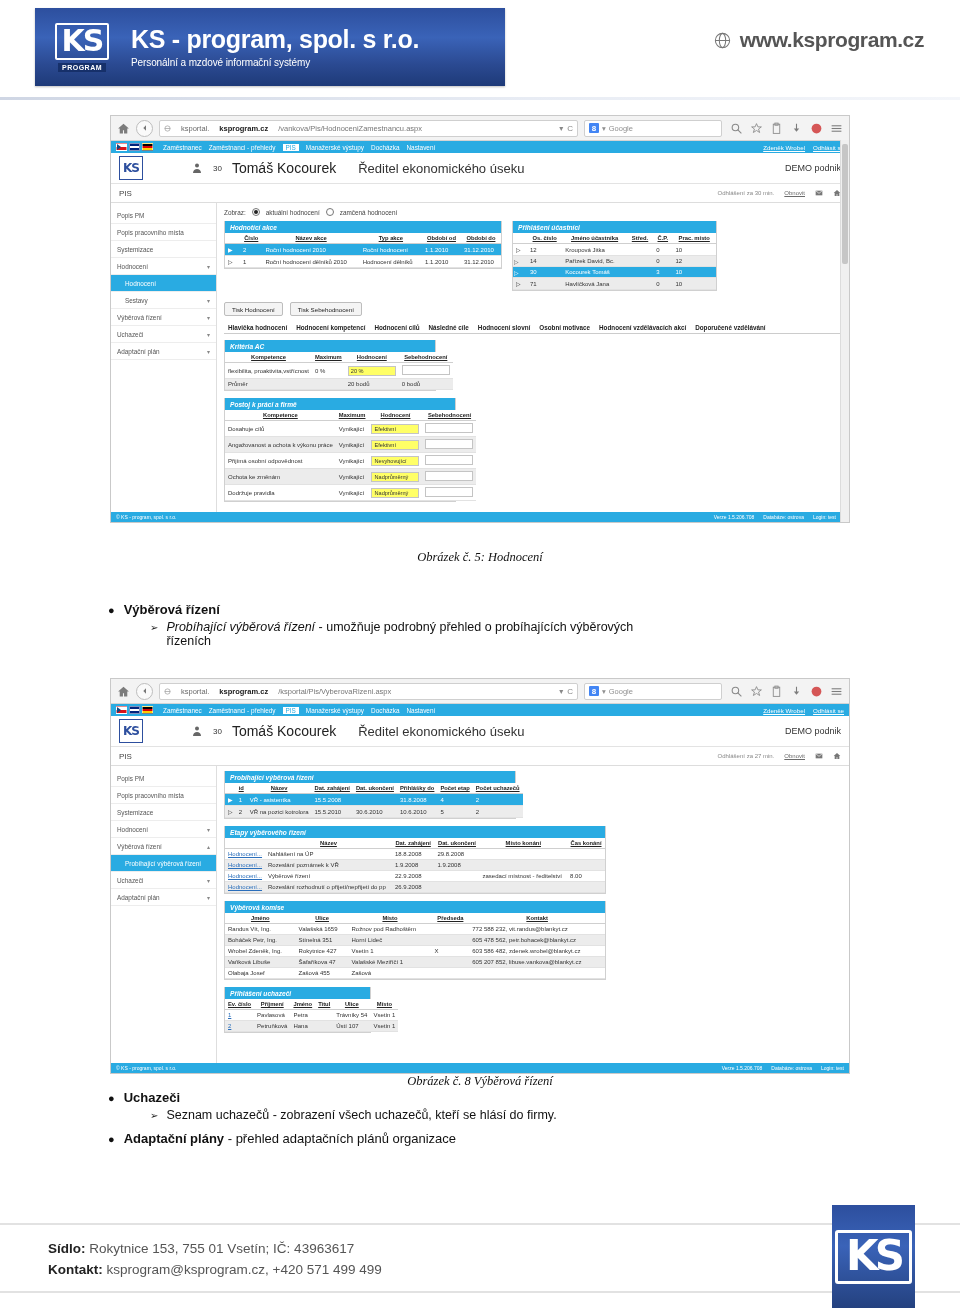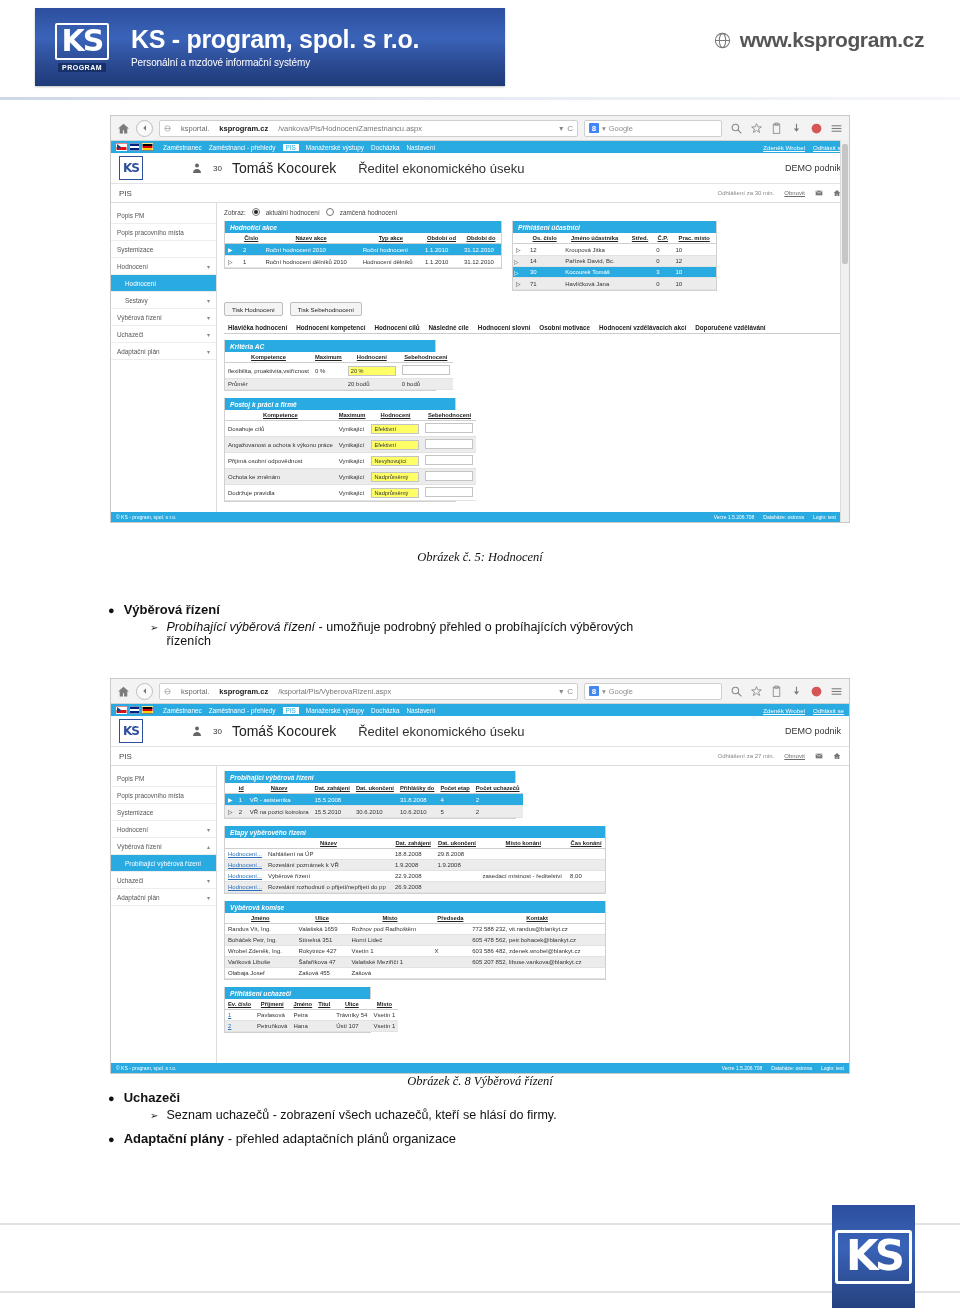--- a/index.html
+++ b/index.html
@@ -932,16 +932,20 @@
   </div>
   <div class="b1" style="margin-top:9px;font-weight:normal;">
     <span class="dot">●</span>
     <span><b>Adaptační plány</b><span style="font-weight:normal;text-align:right;"> - přehled adaptačních plánů organizace</span></span>
   </div>
 </div>
 
 <div class="page-footer">
   <div class="footer-rule-top"></div>
   <div class="footer-rule-bottom"></div>
+  <div class="footer-text">
+    <div><b>Sídlo:</b><span> Rokytnice 153, 755 01 Vsetín; IČ: 43963617</span></div>
+    <div><b>Kontakt:</b><span> ksprogram@ksprogram.cz, +420 571 499 499</span></div>
+  </div>
   <div class="footer-logo">
     <div class="ks">KS</div>
   </div>
 </div>
 
 </body></html>

